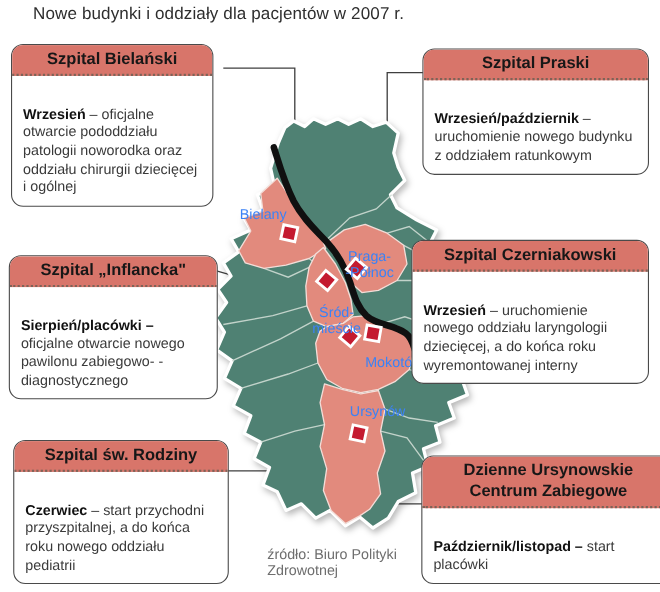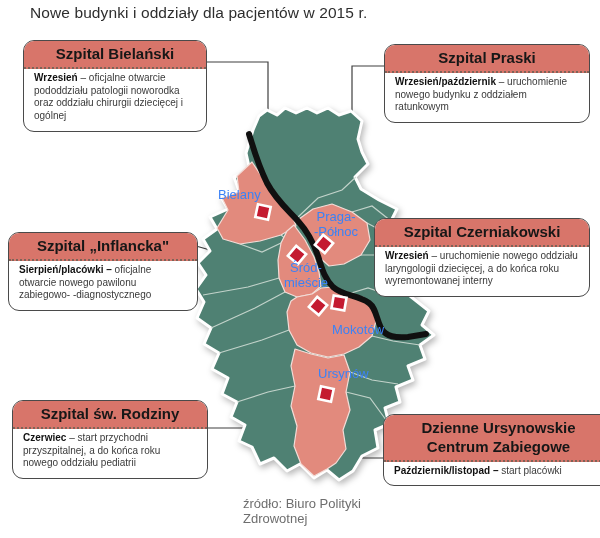--- a/index.html
+++ b/index.html
@@ -5,33 +5,33 @@
   html,body{margin:0;padding:0;background:#ffffff;}
   .canvas{position:relative;width:600px;height:538px;background:#ffffff;overflow:hidden;
           font-family:"Liberation Sans",sans-serif;}
   .title{position:absolute;left:30px;top:4px;font-size:15.5px;color:#2e2e2e;letter-spacing:.1px;}
   #map-svg{position:absolute;left:0;top:0;width:600px;height:538px;}
   .map-shadow{filter:drop-shadow(2px 3px 3px rgba(0,0,0,.28));}
   .callout{position:absolute;background:#ffffff;border:1.5px solid #4a4a4a;border-radius:11px;
            overflow:hidden;box-sizing:border-box;}
   .callout .hdr{background:#d8756a;color:#171717;font-weight:bold;font-size:15px;text-align:center;
                 padding:4px 6px 3px 6px;border-bottom:2px dotted #7d6358;line-height:1.25;}
-  .callout .bdy{padding:3px 9px 8px 10px;font-size:10px;line-height:1.28;color:#3a3a3a;}
+  .callout .bdy{padding:3px 9px 8px 10px;font-size:13px;line-height:1.28;color:#3a3a3a;margin-top:24px;}
   .callout .bdy b{color:#111111;}
   .map-label{position:absolute;font-size:13px;color:#3b82f6;white-space:pre-line;line-height:1.12;}
-  .map-label.center{transform:translateX(-50%);text-align:center;}
+  .map-label.center{transform:translateX(-50%);text-align:center;margin-top:16px;}
   .source{position:absolute;left:243px;top:496px;font-size:13px;line-height:1.18;color:#6e6e6e;
           white-space:pre-line;}
 </style>
 </head>
 <body>
 
 <div class="canvas">
 
-  <div class="title">Nowe budynki i oddziały dla pacjentów w 2015 r.</div>
+  <div class="title">Nowe budynki i oddziały dla pacjentów w 2007 r.</div>
 
   <svg id="map-svg" viewBox="0 0 600 538">
 
     <g stroke="#3f3f3f" stroke-width="1.2" fill="none">
       <polyline points="203,62 268,62 268,192 262,206"></polyline>
       <polyline points="386,66 352,66 352,152 326,241"></polyline>
       <polyline points="196,246 238,258 293,257"></polyline>
       <polyline points="378,301 344,304"></polyline>
       <polyline points="206,428 303,428 317,310"></polyline>
       <polyline points="386,458 318,458 325,396"></polyline>
@@ -101,21 +101,21 @@
   </svg>
 
   <div class="map-label" style="left:218px;top:188px;">Bielany</div>
   <div class="map-label center" style="left:336px;top:210px;">Praga-
 -Północ</div>
   <div class="map-label center" style="left:306px;top:261px;">Śród-
 mieście</div>
   <div class="map-label" style="left:301px;top:323px;margin-left:31px;">Mokotów</div>
   <div class="map-label" style="left:318px;top:367px;">Ursynów</div>
 
-  <div class="callout" style="left:23px;top:40px;width:184px;">
+  <div class="callout" style="left:10px;top:40px;width:184px;">
     <div class="hdr">Szpital Bielański</div>
     <div class="bdy"><b>Wrzesień</b><span> – oficjalne otwarcie pododdziału patologii noworodka oraz oddziału chirurgii dziecięcej i ogólnej</span></div>
   </div>
 
   <div class="callout" style="left:384px;top:44px;width:206px;">
     <div class="hdr">Szpital Praski</div>
     <div class="bdy"><b>Wrzesień/październik</b><span> – uruchomienie nowego budynku z oddziałem ratunkowym</span></div>
   </div>
 
   <div class="callout" style="left:8px;top:232px;width:190px;">

